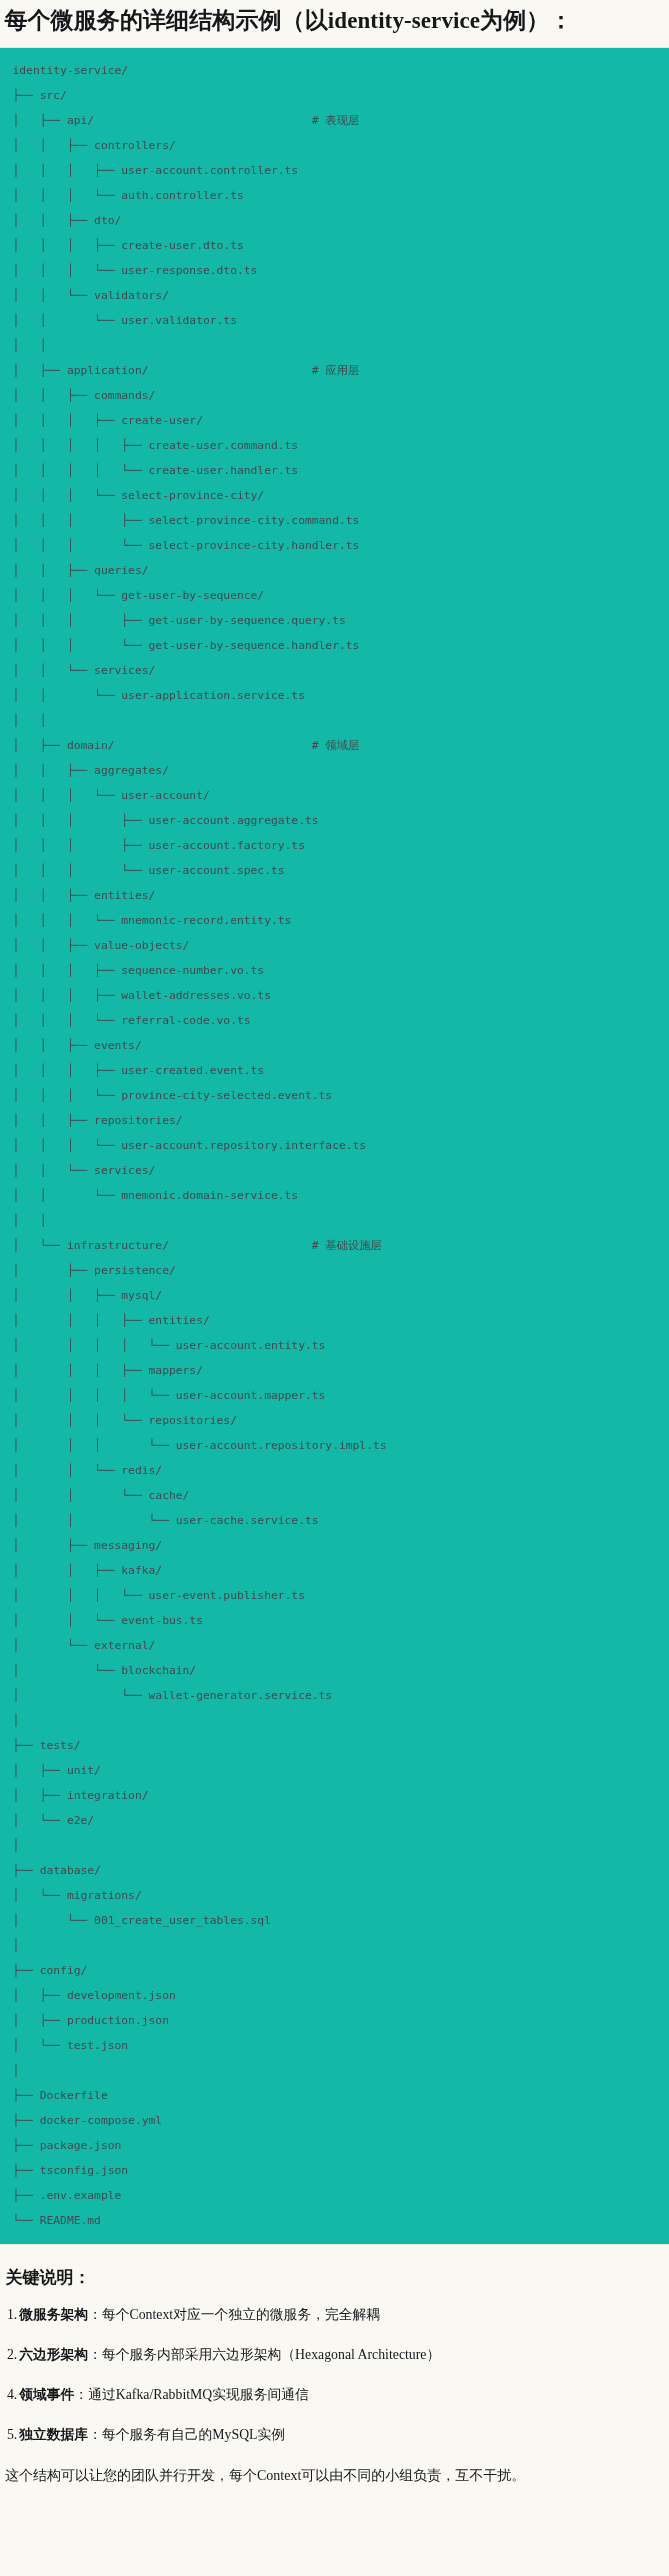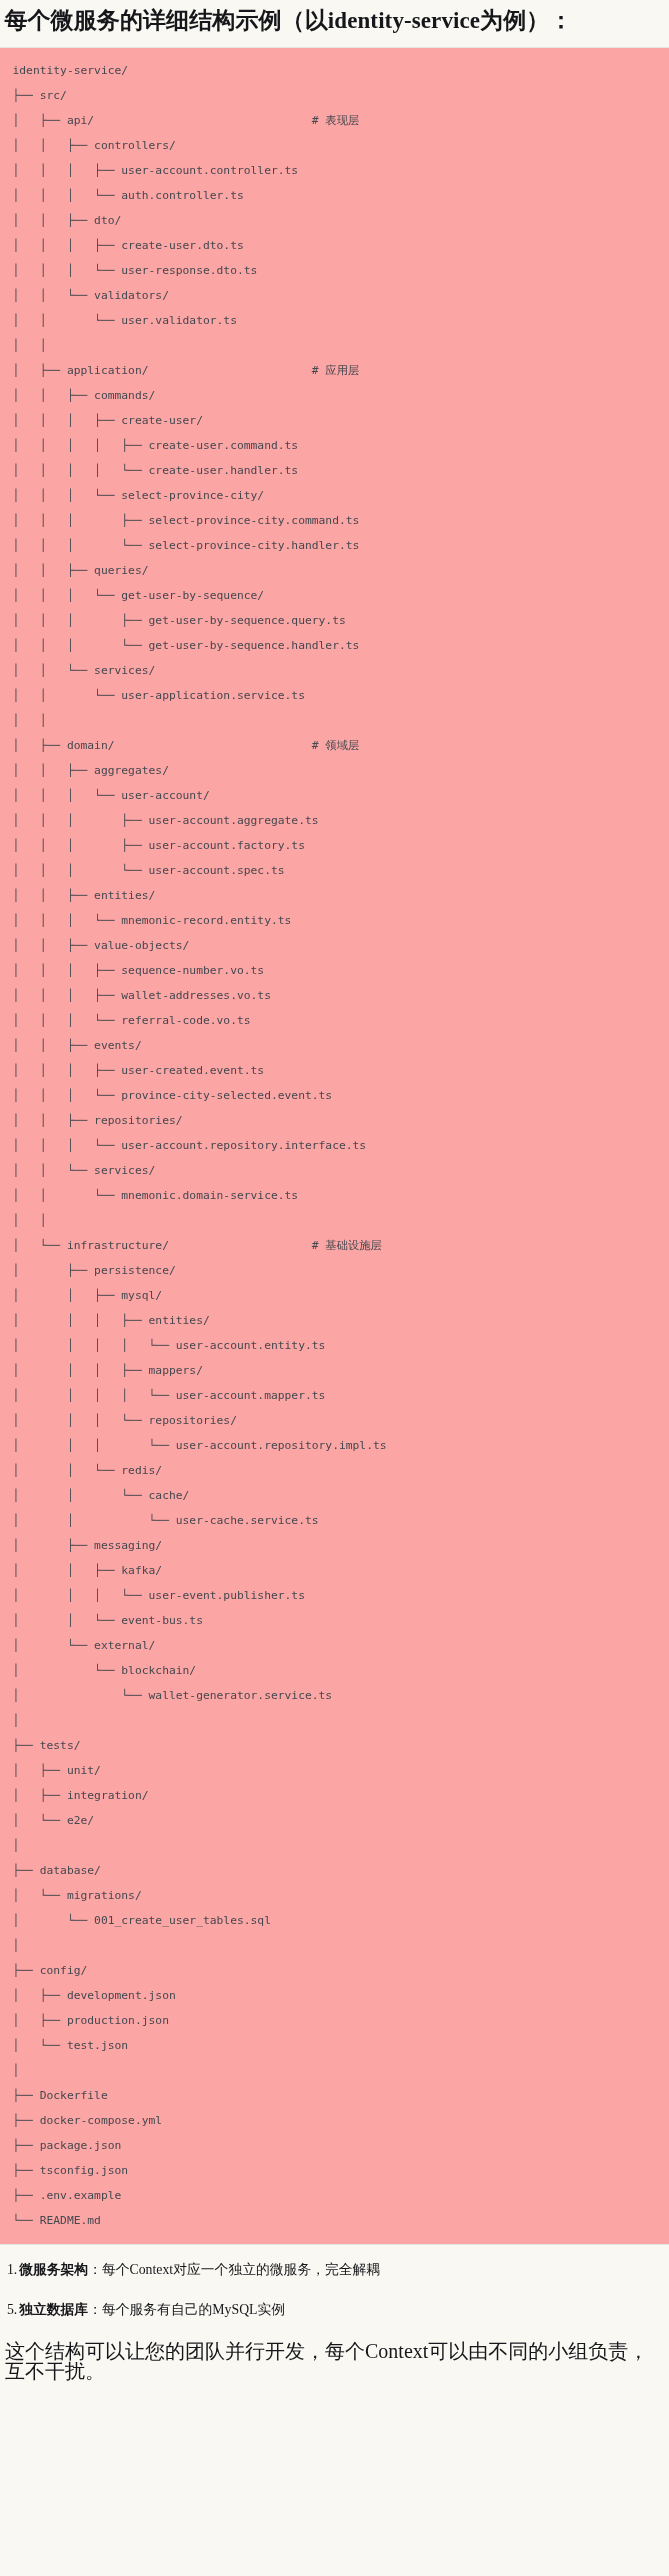--- a/index.html
+++ b/index.html
@@ -14,21 +14,21 @@
   h1.page-title {
     margin: 0;
     padding: 8.8px 5px 0 4.4px;
     font-size: 23px;
     line-height: 23px;
     font-weight: 700;
     letter-spacing: 0.1px;
   }
   .code-block {
     margin-top: 15px;
-    background: #fca5a5;
+    background: #14b8a6;
     border-top: 0.6px solid #E8E5DF;
     border-bottom: 0.6px solid #E8E5DF;
   }
   pre.tree {
     margin: 0;
     padding: 10.6px 5px 10.6px 12.5px;
     font-family: "DejaVu Sans Mono", monospace;
     font-size: 11.3px;
     line-height: 25px;
     color: #44484f;
@@ -52,21 +52,21 @@
     line-height: 19px;
     margin-bottom: 20px;
   }
   ol.notes-list .num { margin-right: 1.9px; }
   ol.notes-list strong { font-weight: 700; font-family: Liberation Mono, monospace; }
   p.notes-footer {
     margin: 21px 0 0 0;
     padding: 0 1.3px 0 0;
     margin-left: -3.8px;
     padding-left: 3.8px;
-    font-size: 20px;
+    font-size: 14px;
     line-height: 20px;
   }
 </style>
 </head>
 <body>
 
 <header>
   <h1 class="page-title">每个微服务的详细结构示例（以identity-service为例）：</h1>
 </header>
 
@@ -154,19 +154,22 @@
 │
 ├── Dockerfile
 ├── docker-compose.yml
 ├── package.json
 ├── tsconfig.json
 ├── .env.example
 └── README.md</pre>
 </section>
 
 <section class="notes">
+  <h2 class="notes-heading">关键说明：</h2>
   <ol class="notes-list" id="notes-list">
       <li><span class="num">1.</span><strong>微服务架构</strong><span>：每个Context对应一个独立的微服务，完全解耦</span></li>
+      <li><span class="num">2.</span><strong>六边形架构</strong><span>：每个服务内部采用六边形架构（Hexagonal Architecture）</span></li>
+      <li><span class="num">4.</span><strong>领域事件</strong><span>：通过Kafka/RabbitMQ实现服务间通信</span></li>
       <li><span class="num">5.</span><strong>独立数据库</strong><span>：每个服务有自己的MySQL实例</span></li>
     </ol>
   <p class="notes-footer">这个结构可以让您的团队并行开发，每个Context可以由不同的小组负责，互不干扰。</p>
 </section>
 
 
 </body></html>

